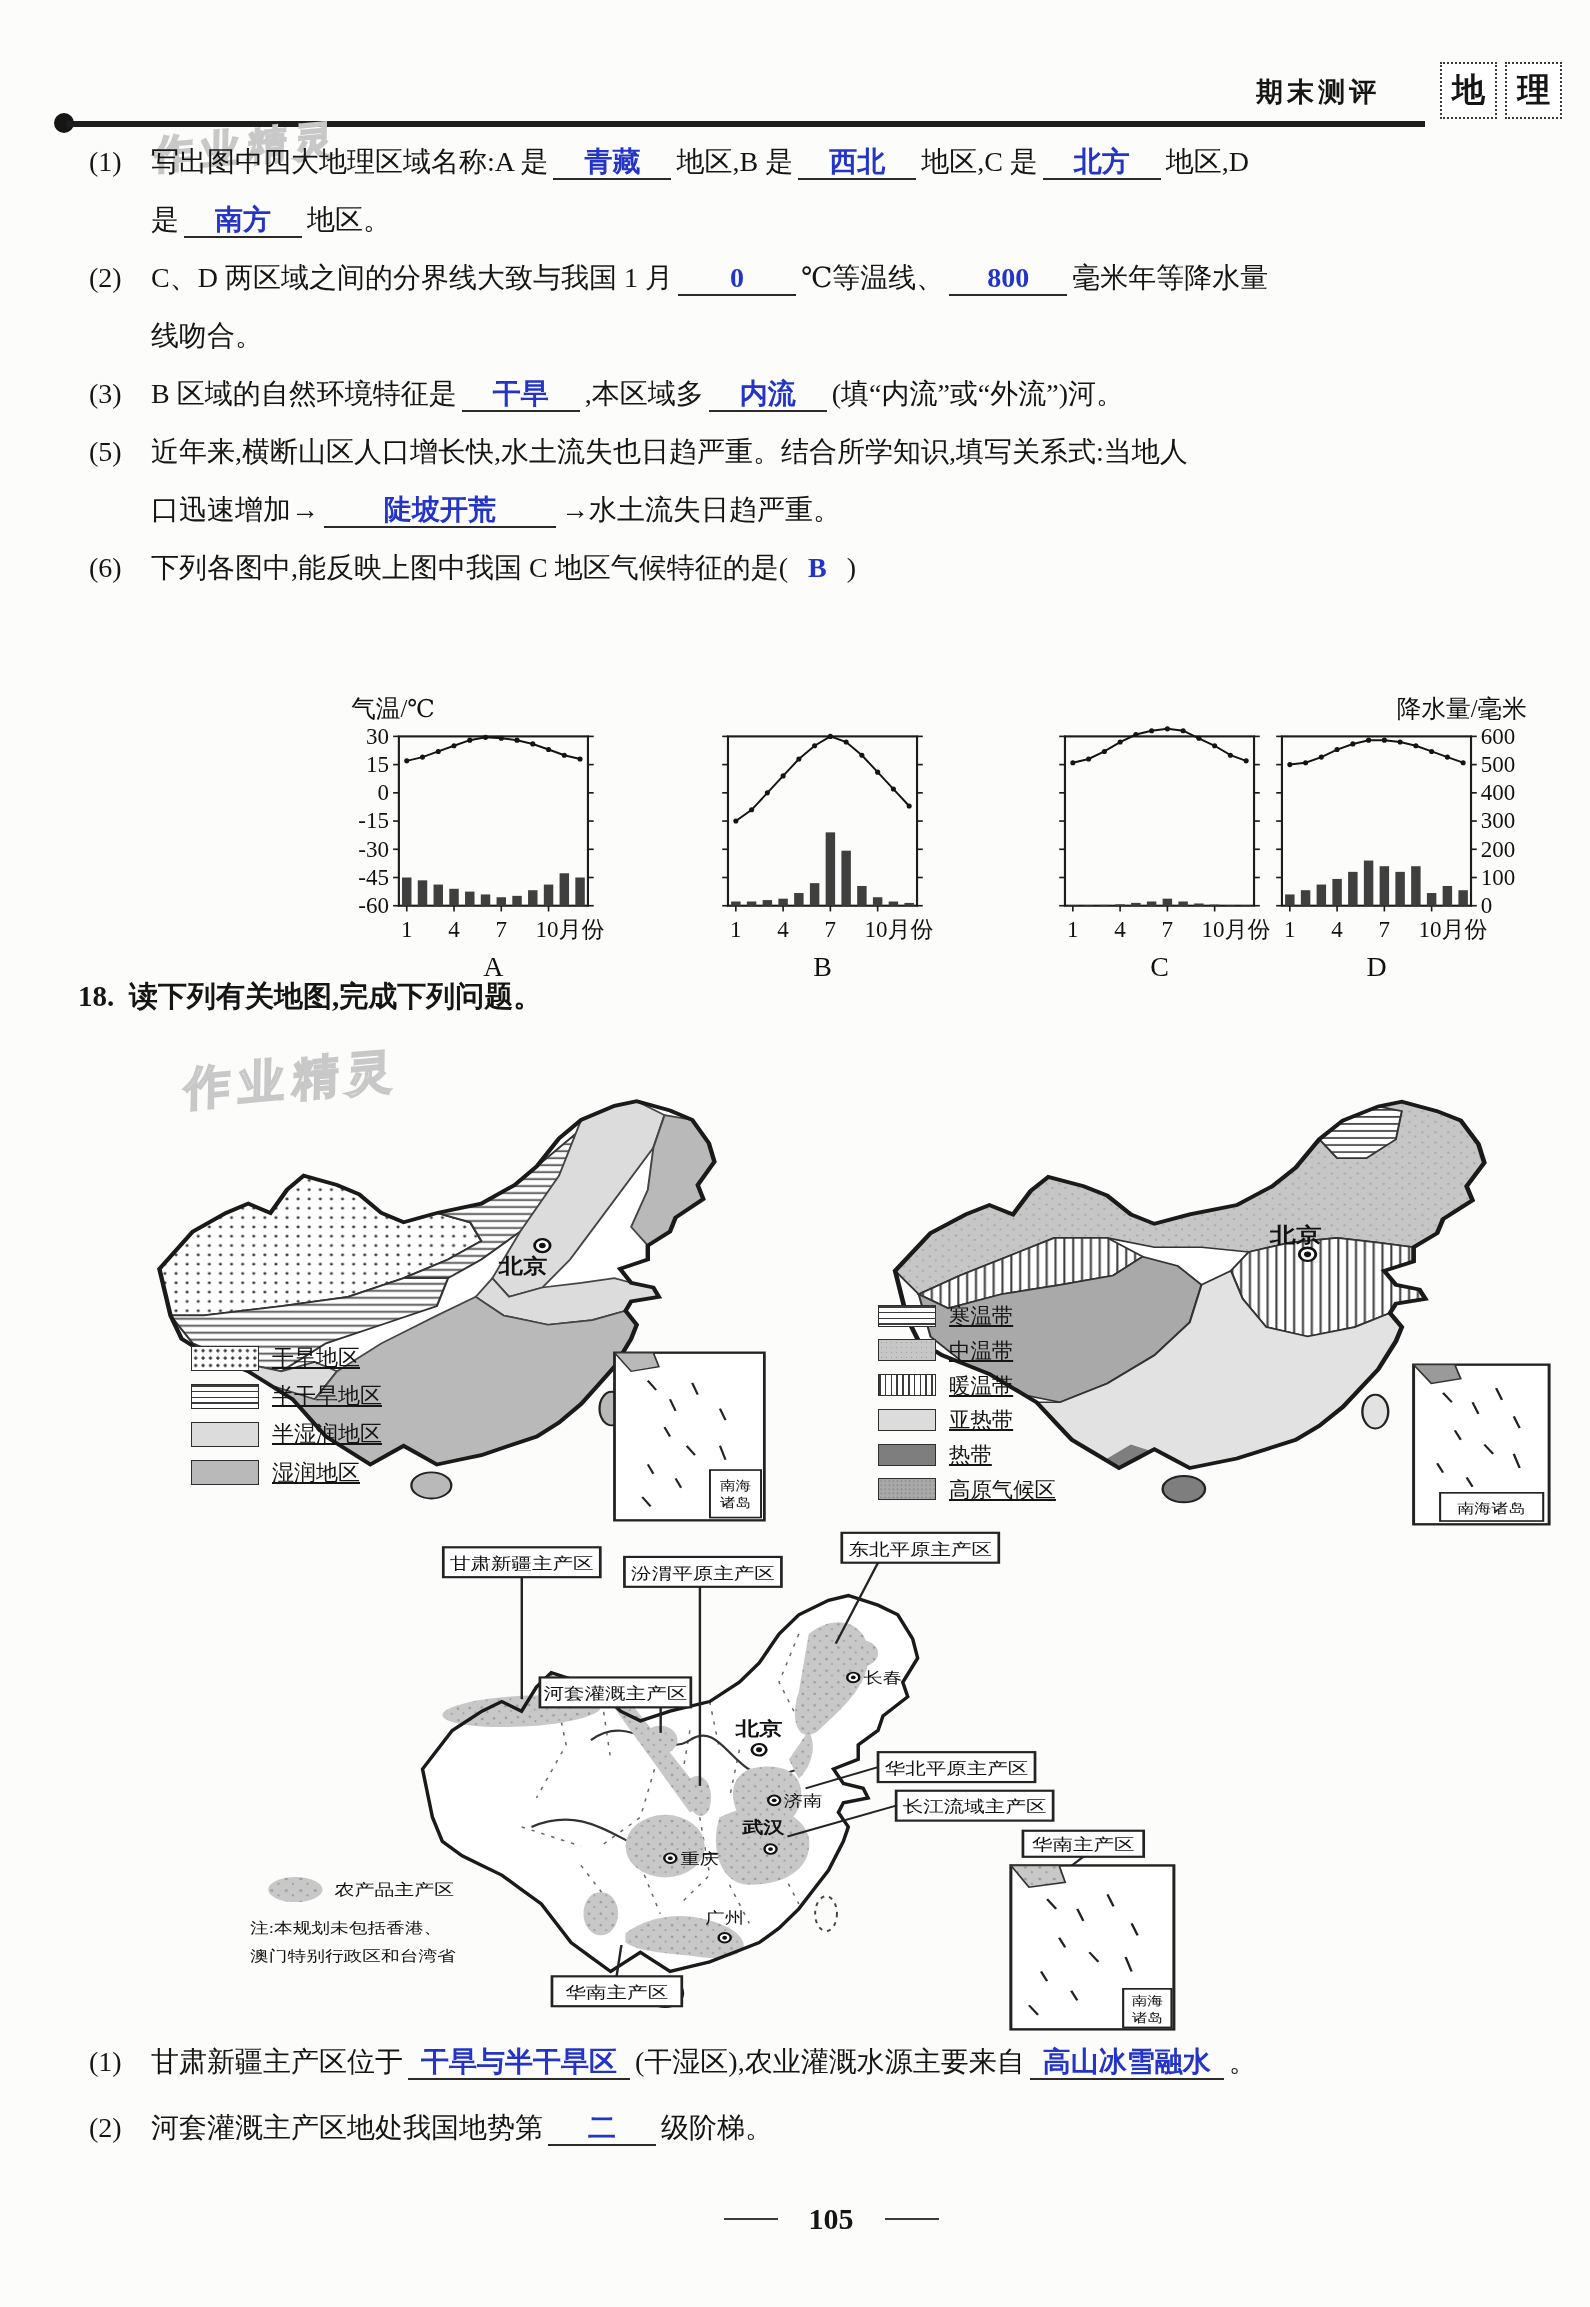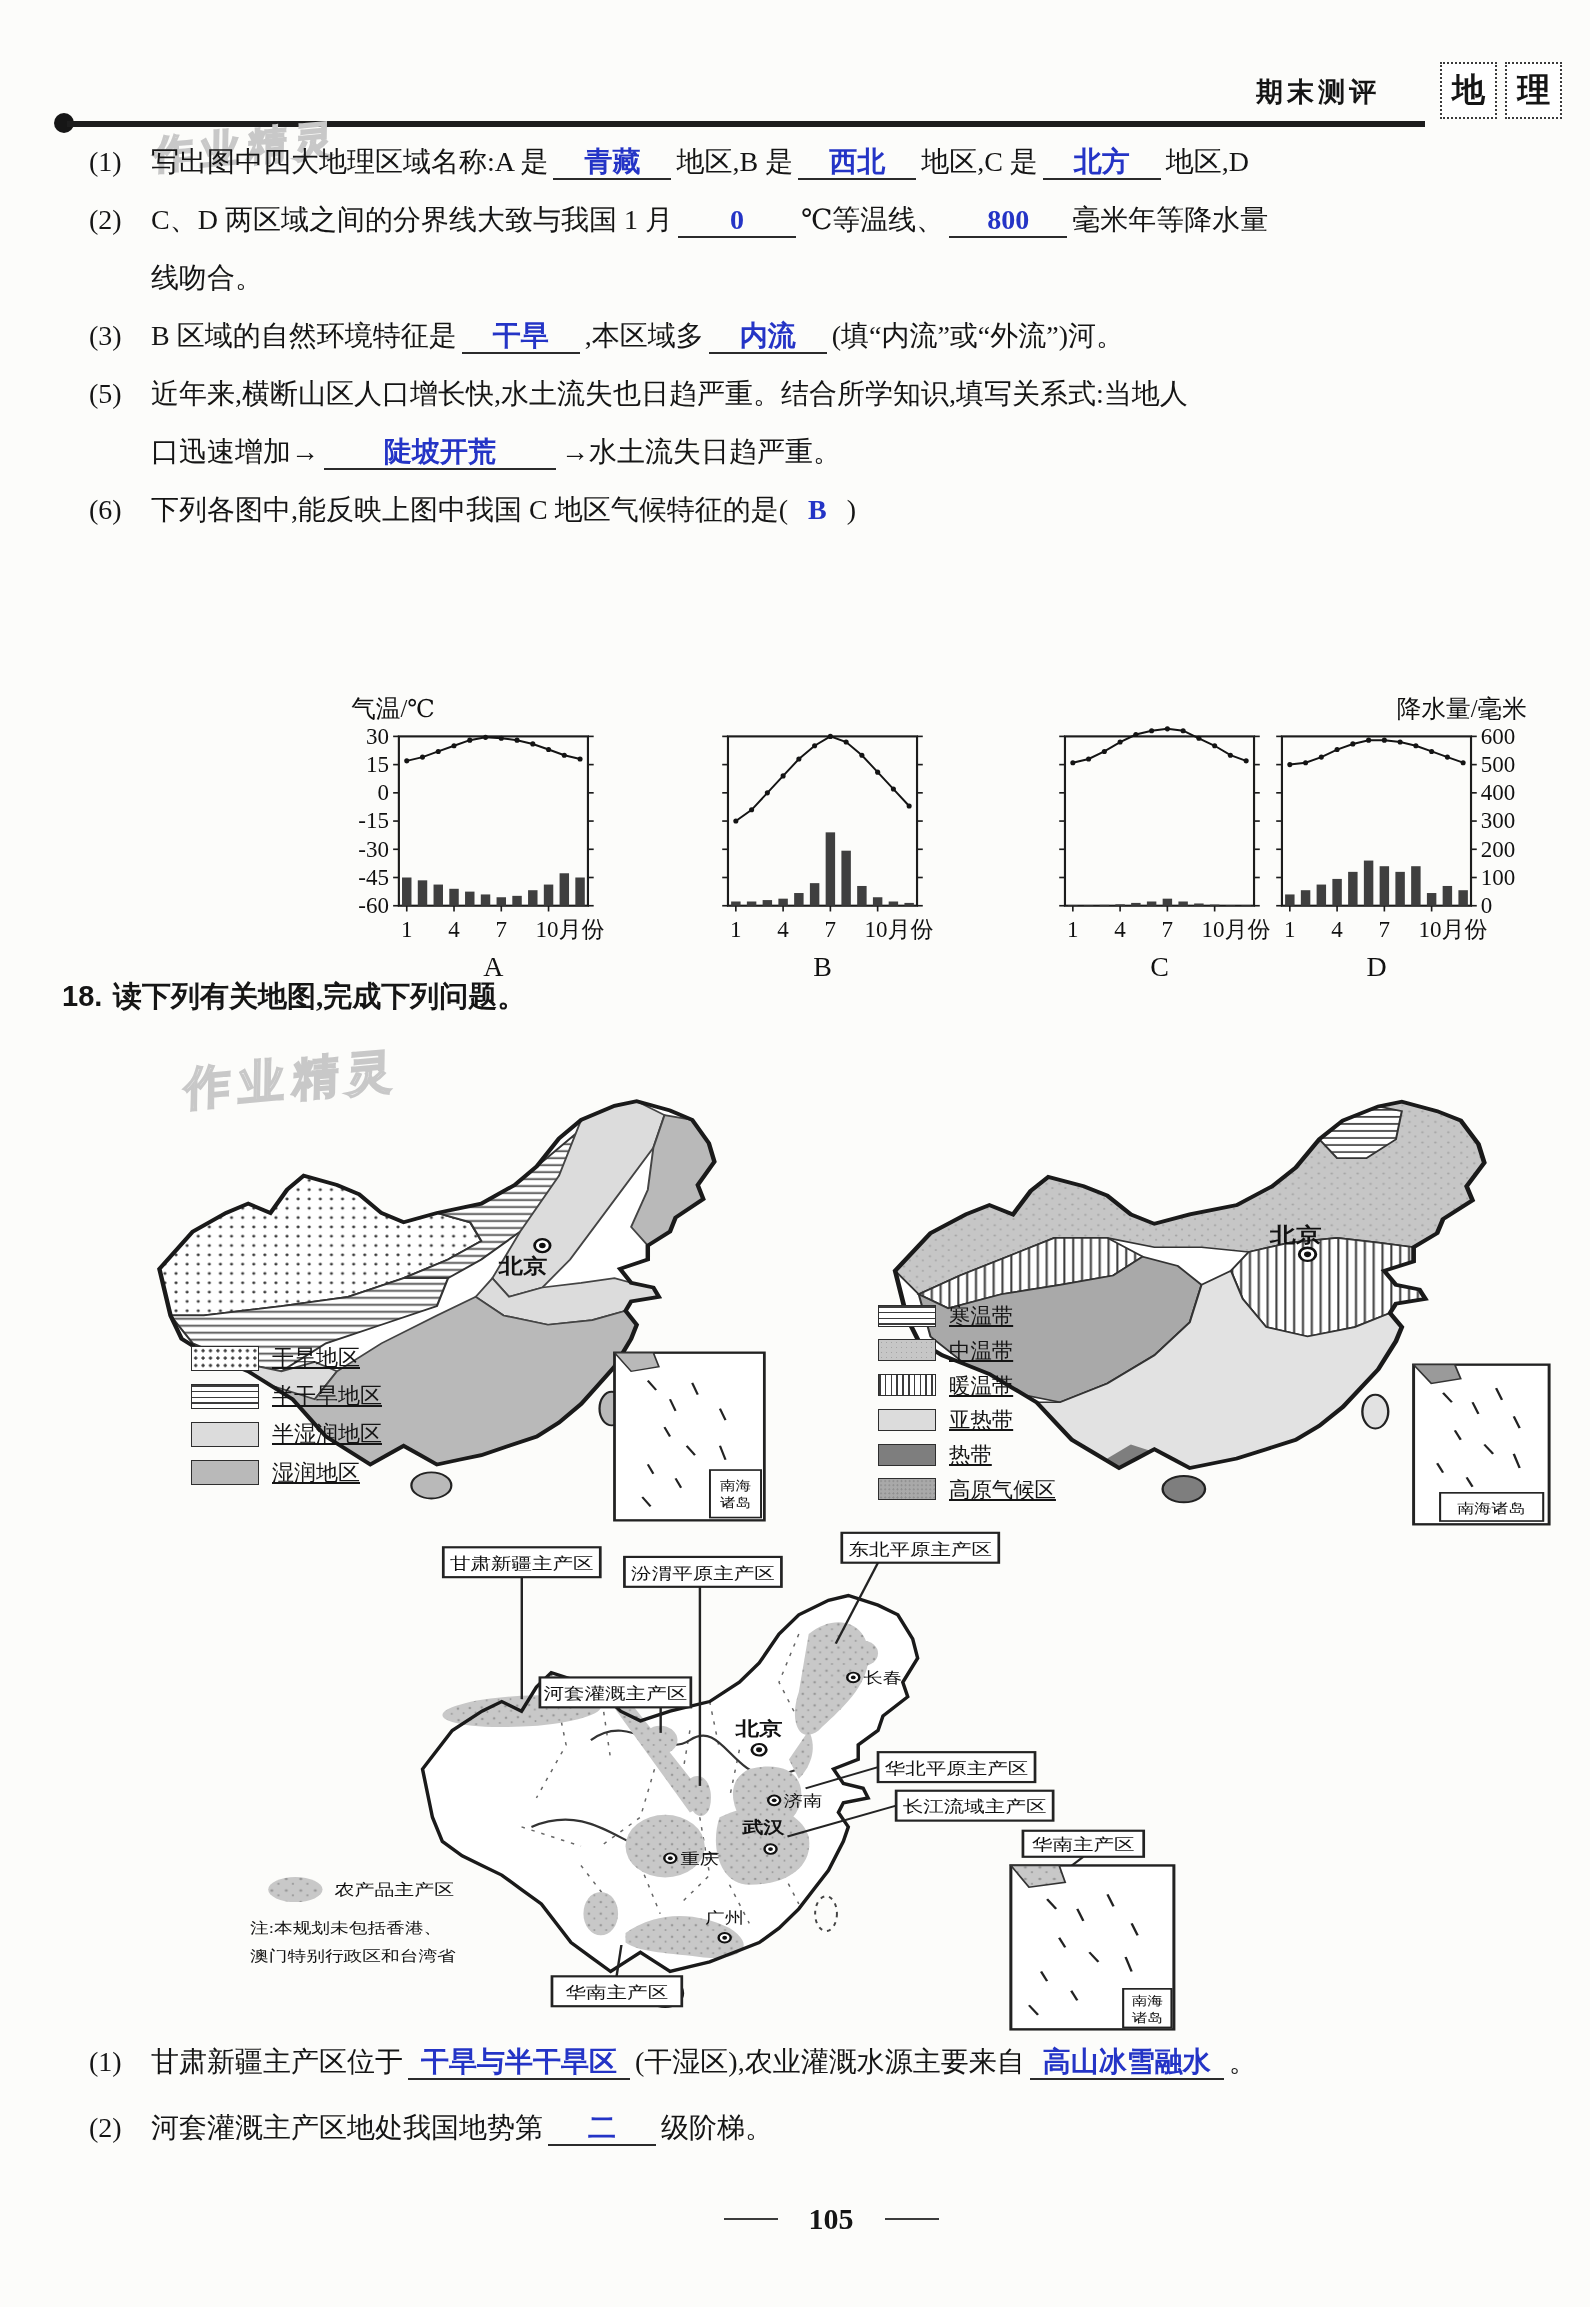--- a/index.html
+++ b/index.html
@@ -25,21 +25,21 @@
   #q18sub{top:2029px;}
   .q-line{font-size:28px;line-height:58px;white-space:nowrap;}
   #q18sub .q-line{line-height:66px;}
   .q-num{display:inline-block;width:62px;}
   .q-line.cont{padding-left:62px;}
   .blank{display:inline-block;min-width:92px;padding:0 13px;margin:0 5px;text-align:center;
          border-bottom:2.5px solid #2b2b2b;color:#2434c6;font-weight:600;line-height:1.15;}
   .choice-ans{color:#2434c6;font-weight:600;padding:0 20px;}
   
   #q18head{position:absolute;left:62px;top:977px;font-size:29px;font-weight:bold;}
-  #q18head .q18num{display:inline-block;width:51px;font-family:Liberation Sans, sans-serif;}
+  #q18head .q18num{display:inline-block;width:51px;font-family:Liberation Serif, serif;margin-left:16px;}
   
   #charts-row{position:absolute;left:351px;top:692px;display:flex;align-items:flex-start;}
   #charts-row svg{overflow:visible;display:block;}
   .ct{font-family:"Liberation Serif","DejaVu Serif",serif;fill:#111;}
   .mB{margin-left:120px;} .mC{margin-left:128px;} .mD{margin-left:8.2px;}
   
   .map-box{position:absolute;}
   #map1{left:115px;top:1036px;width:666px;height:489px;}
   #map2{left:848px;top:1036px;width:707px;height:493px;}
   #map3{left:238px;top:1528px;width:954px;height:511px;}
@@ -85,20 +85,21 @@
   <div class="subject-badge">
     <span class="s-char">地</span>
     <span class="s-char">理</span>
   </div>
 
   <div class="wm wm1">作业精灵</div>
   <div class="wm wm2">作业精灵</div>
 
   <div id="q17" class="q-block">
       <div class="q-line"><span class="q-num">(1)</span><span class="q-text">写出图中四大地理区域名称:A 是</span><span class="blank">青藏</span><span class="q-text">地区,B 是</span><span class="blank">西北</span><span class="q-text">地区,C 是</span><span class="blank">北方</span><span class="q-text">地区,D</span></div>
+      <div class="q-line cont"><span class="q-text">是</span><span class="blank">南方</span><span class="q-text">地区。</span></div>
       <div class="q-line"><span class="q-num">(2)</span><span class="q-text">C、D 两区域之间的分界线大致与我国 1 月</span><span class="blank">0</span><span class="q-text">℃等温线、</span><span class="blank">800</span><span class="q-text">毫米年等降水量</span></div>
       <div class="q-line cont"><span class="q-text">线吻合。</span></div>
       <div class="q-line"><span class="q-num">(3)</span><span class="q-text">B 区域的自然环境特征是</span><span class="blank">干旱</span><span class="q-text">,本区域多</span><span class="blank">内流</span><span class="q-text">(填“内流”或“外流”)河。</span></div>
       <div class="q-line"><span class="q-num">(5)</span><span class="q-text">近年来,横断山区人口增长快,水土流失也日趋严重。结合所学知识,填写关系式:当地人</span></div>
       <div class="q-line cont"><span class="q-text">口迅速增加→</span><span class="blank" style="min-width: 206px;">陡坡开荒</span><span class="q-text">→水土流失日趋严重。</span></div>
       <div class="q-line"><span class="q-num">(6)</span><span class="q-text">下列各图中,能反映上图中我国 C 地区气候特征的是(</span><span class="choice-ans">B</span><span class="q-text">)</span></div>
     </div>
 
   <div id="charts-row">
       <svg width="247" height="291" viewBox="0 0 300 354">

